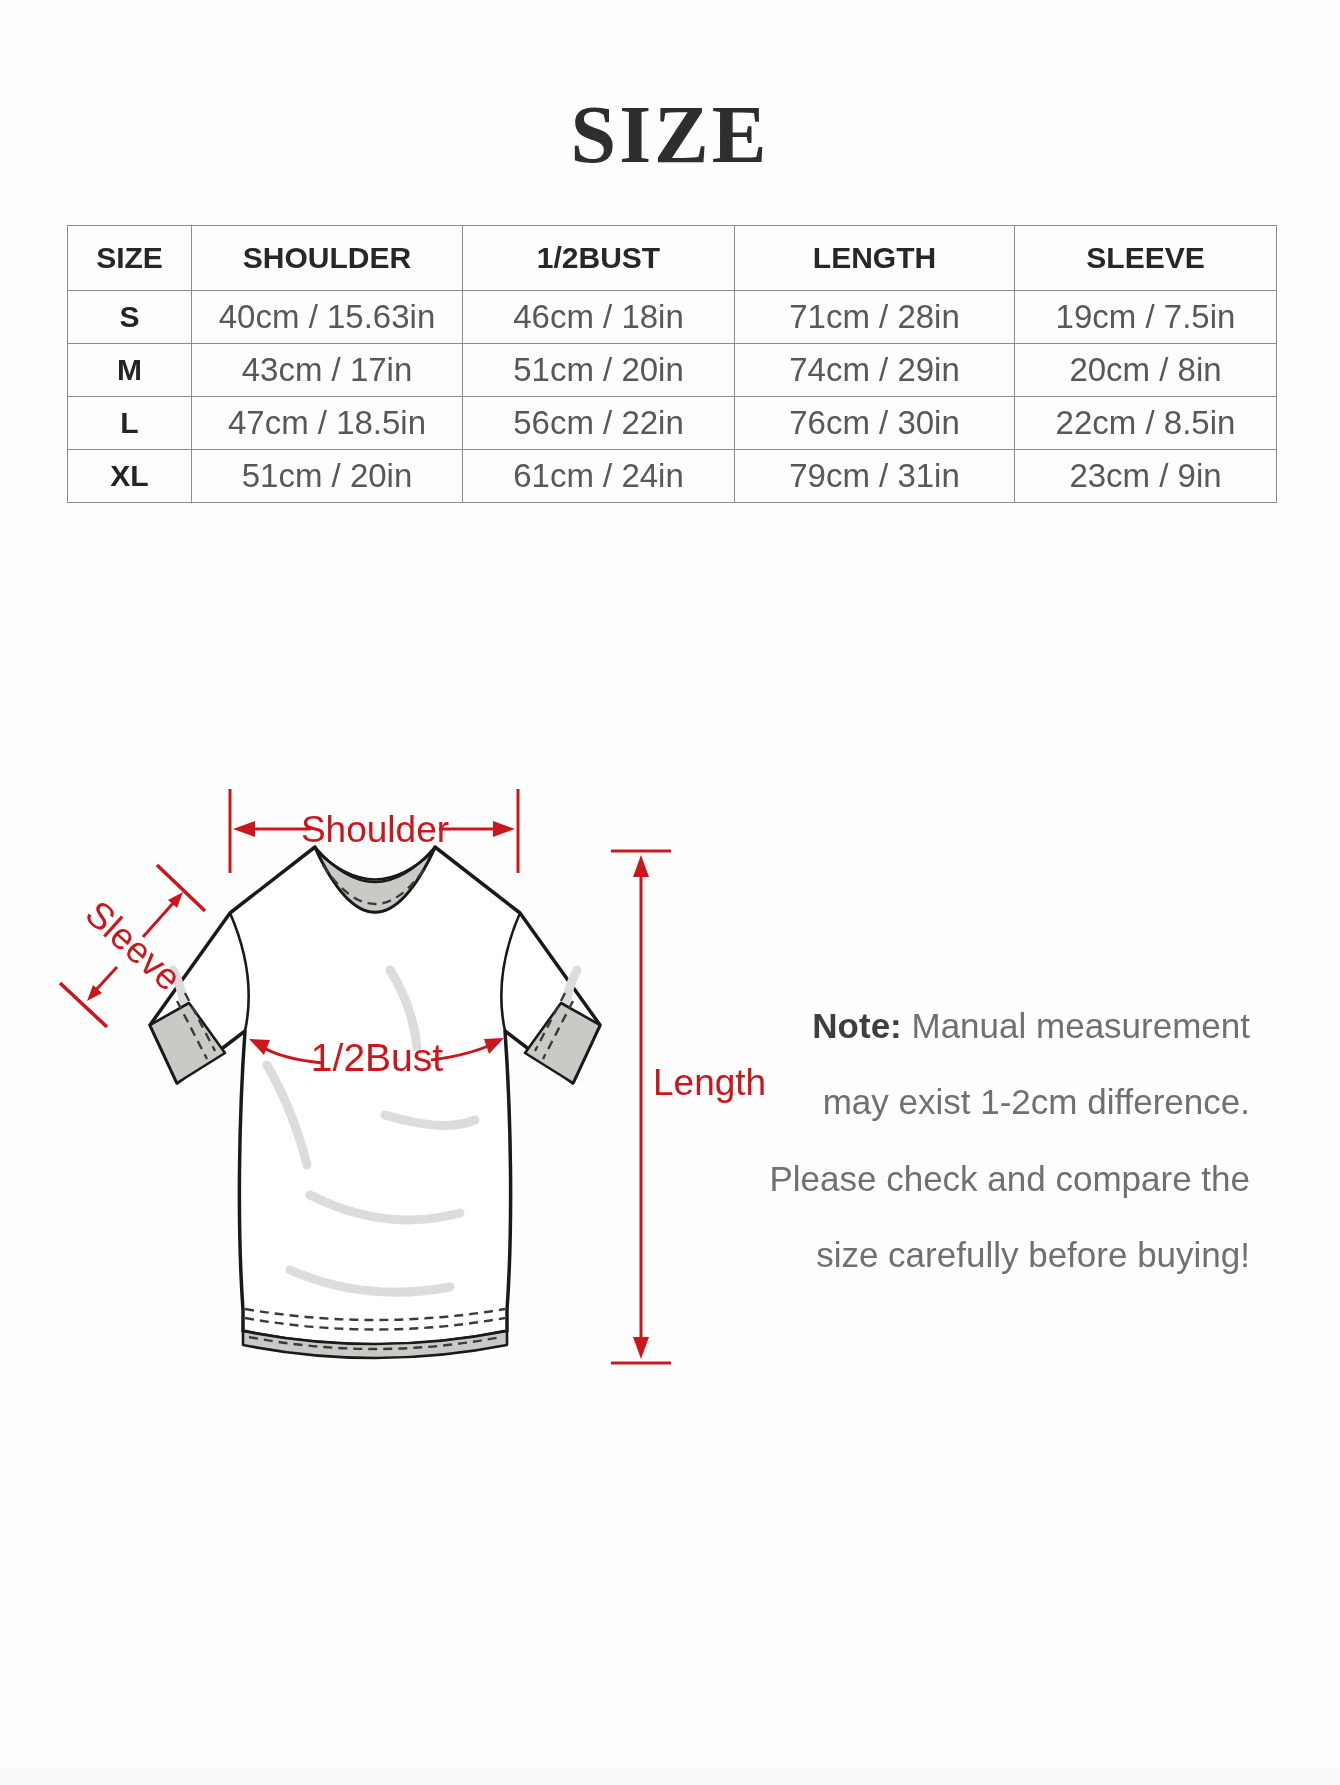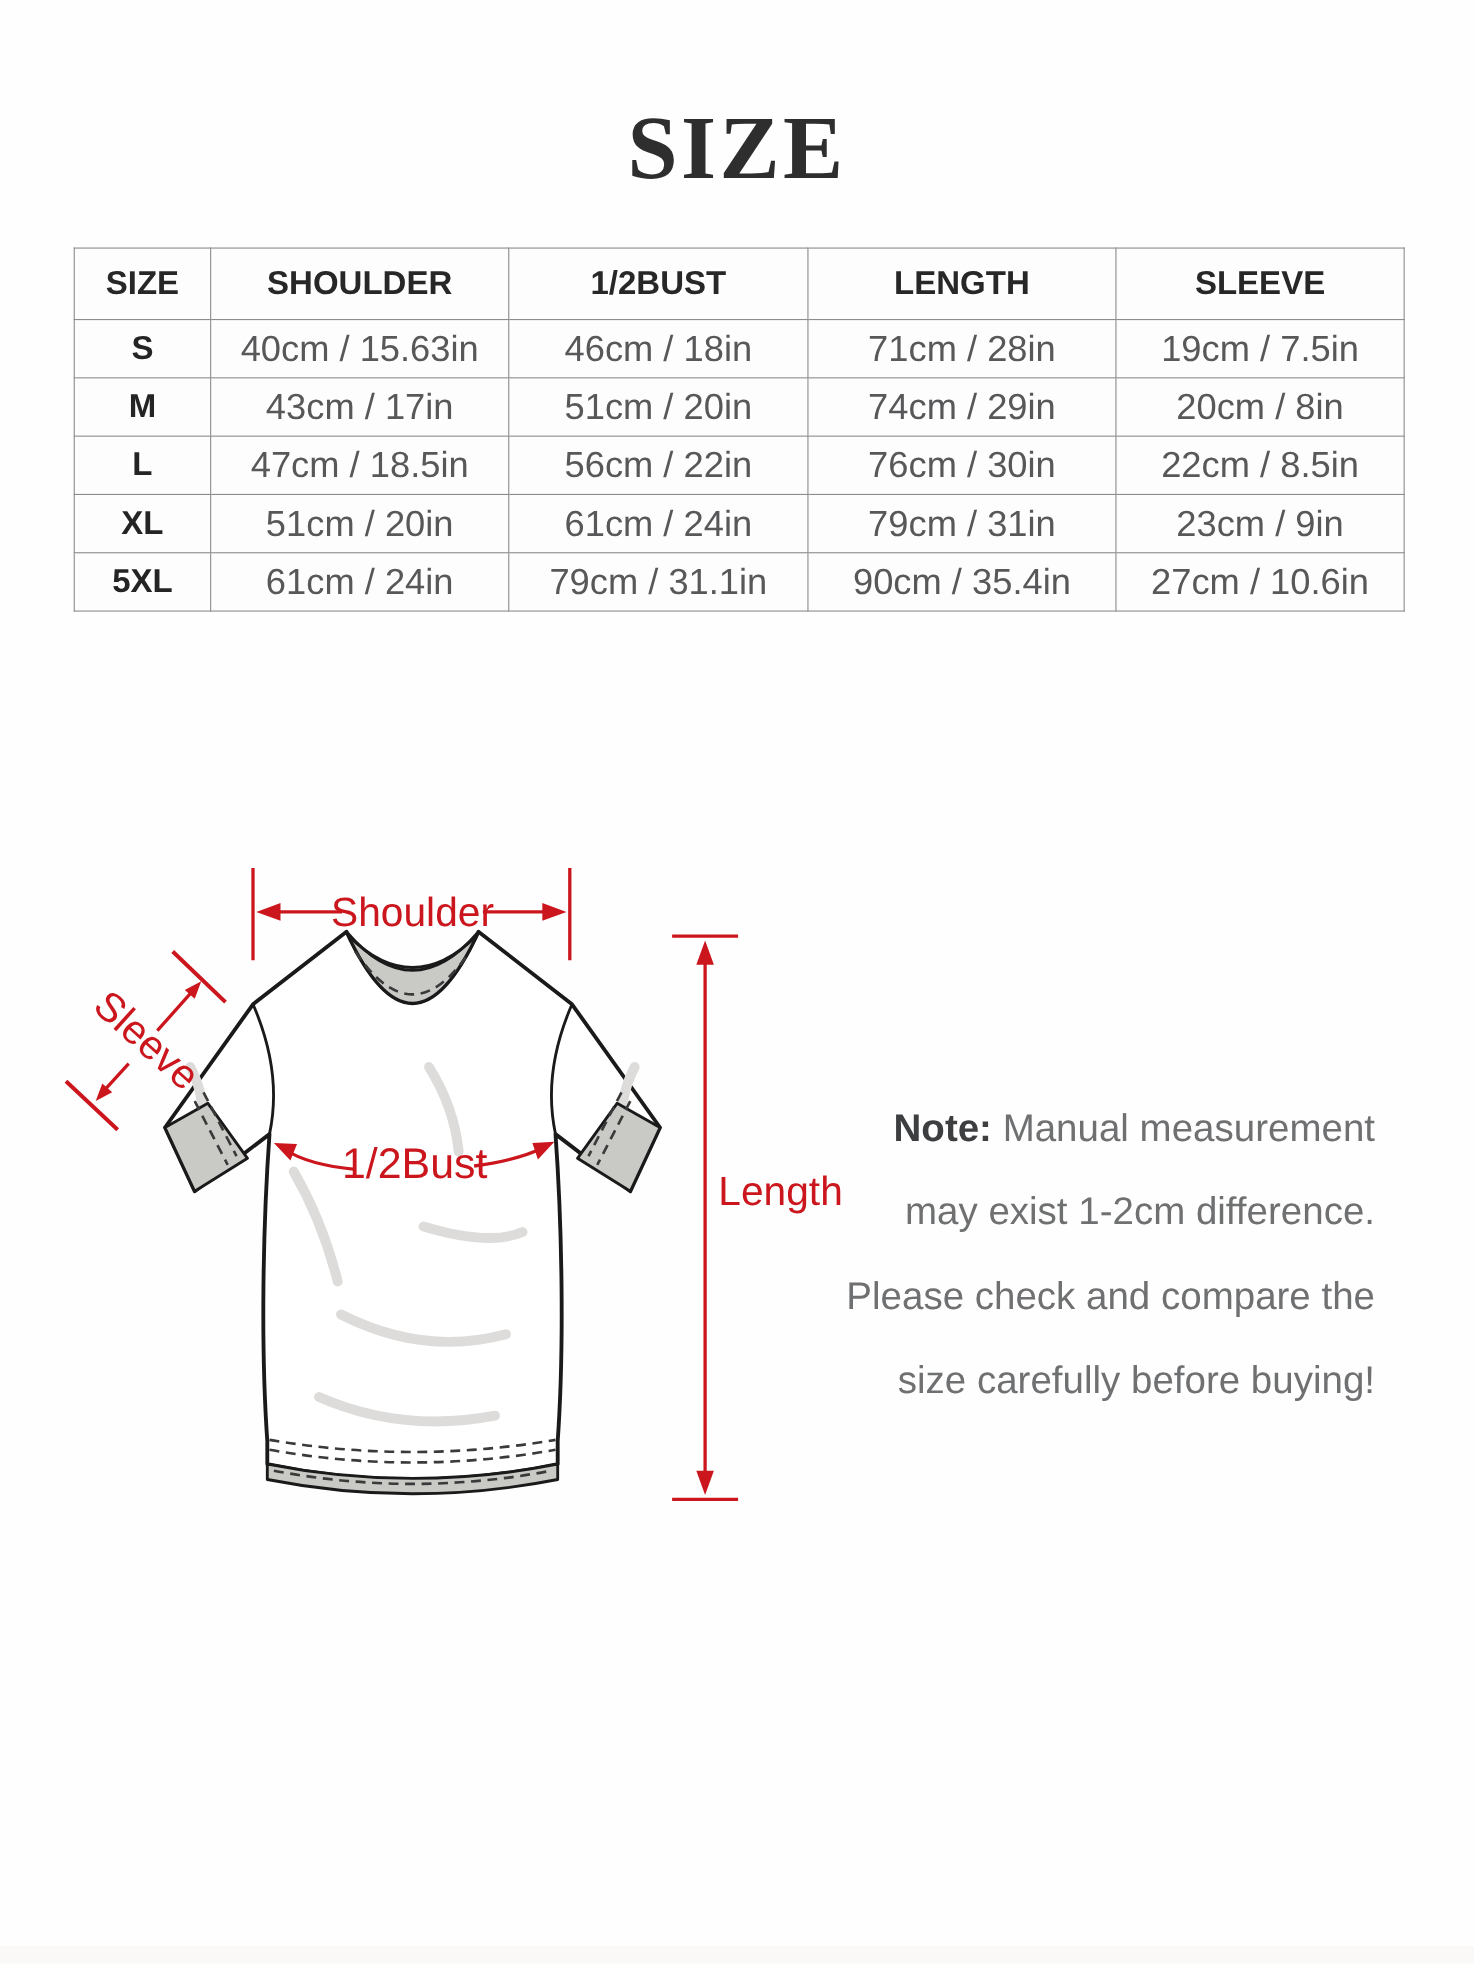--- a/index.html
+++ b/index.html
@@ -85,27 +85,20 @@
         <td>76cm / 30in</td>
         <td>22cm / 8.5in</td>
       </tr>
       <tr>
         <td class="col-size">XL</td>
         <td>51cm / 20in</td>
         <td>61cm / 24in</td>
         <td>79cm / 31in</td>
         <td>23cm / 9in</td>
       </tr>
-      <tr>
-        <td class="col-size">5XL</td>
-        <td>61cm / 24in</td>
-        <td>79cm / 31.1in</td>
-        <td>90cm / 35.4in</td>
-        <td>27cm / 10.6in</td>
-      </tr>
     </tbody>
 </table>
 
 <div class="diagram-wrap">
 <svg width="720" height="640" viewBox="0 0 720 640">
 
   <path class="ink" d="M260,82 L175,148 L95,260 L122,318 L190,266
        C184,350 182,460 188,545 L188,566
        Q320,594 452,566 L452,545
        C458,460 456,350 450,266

